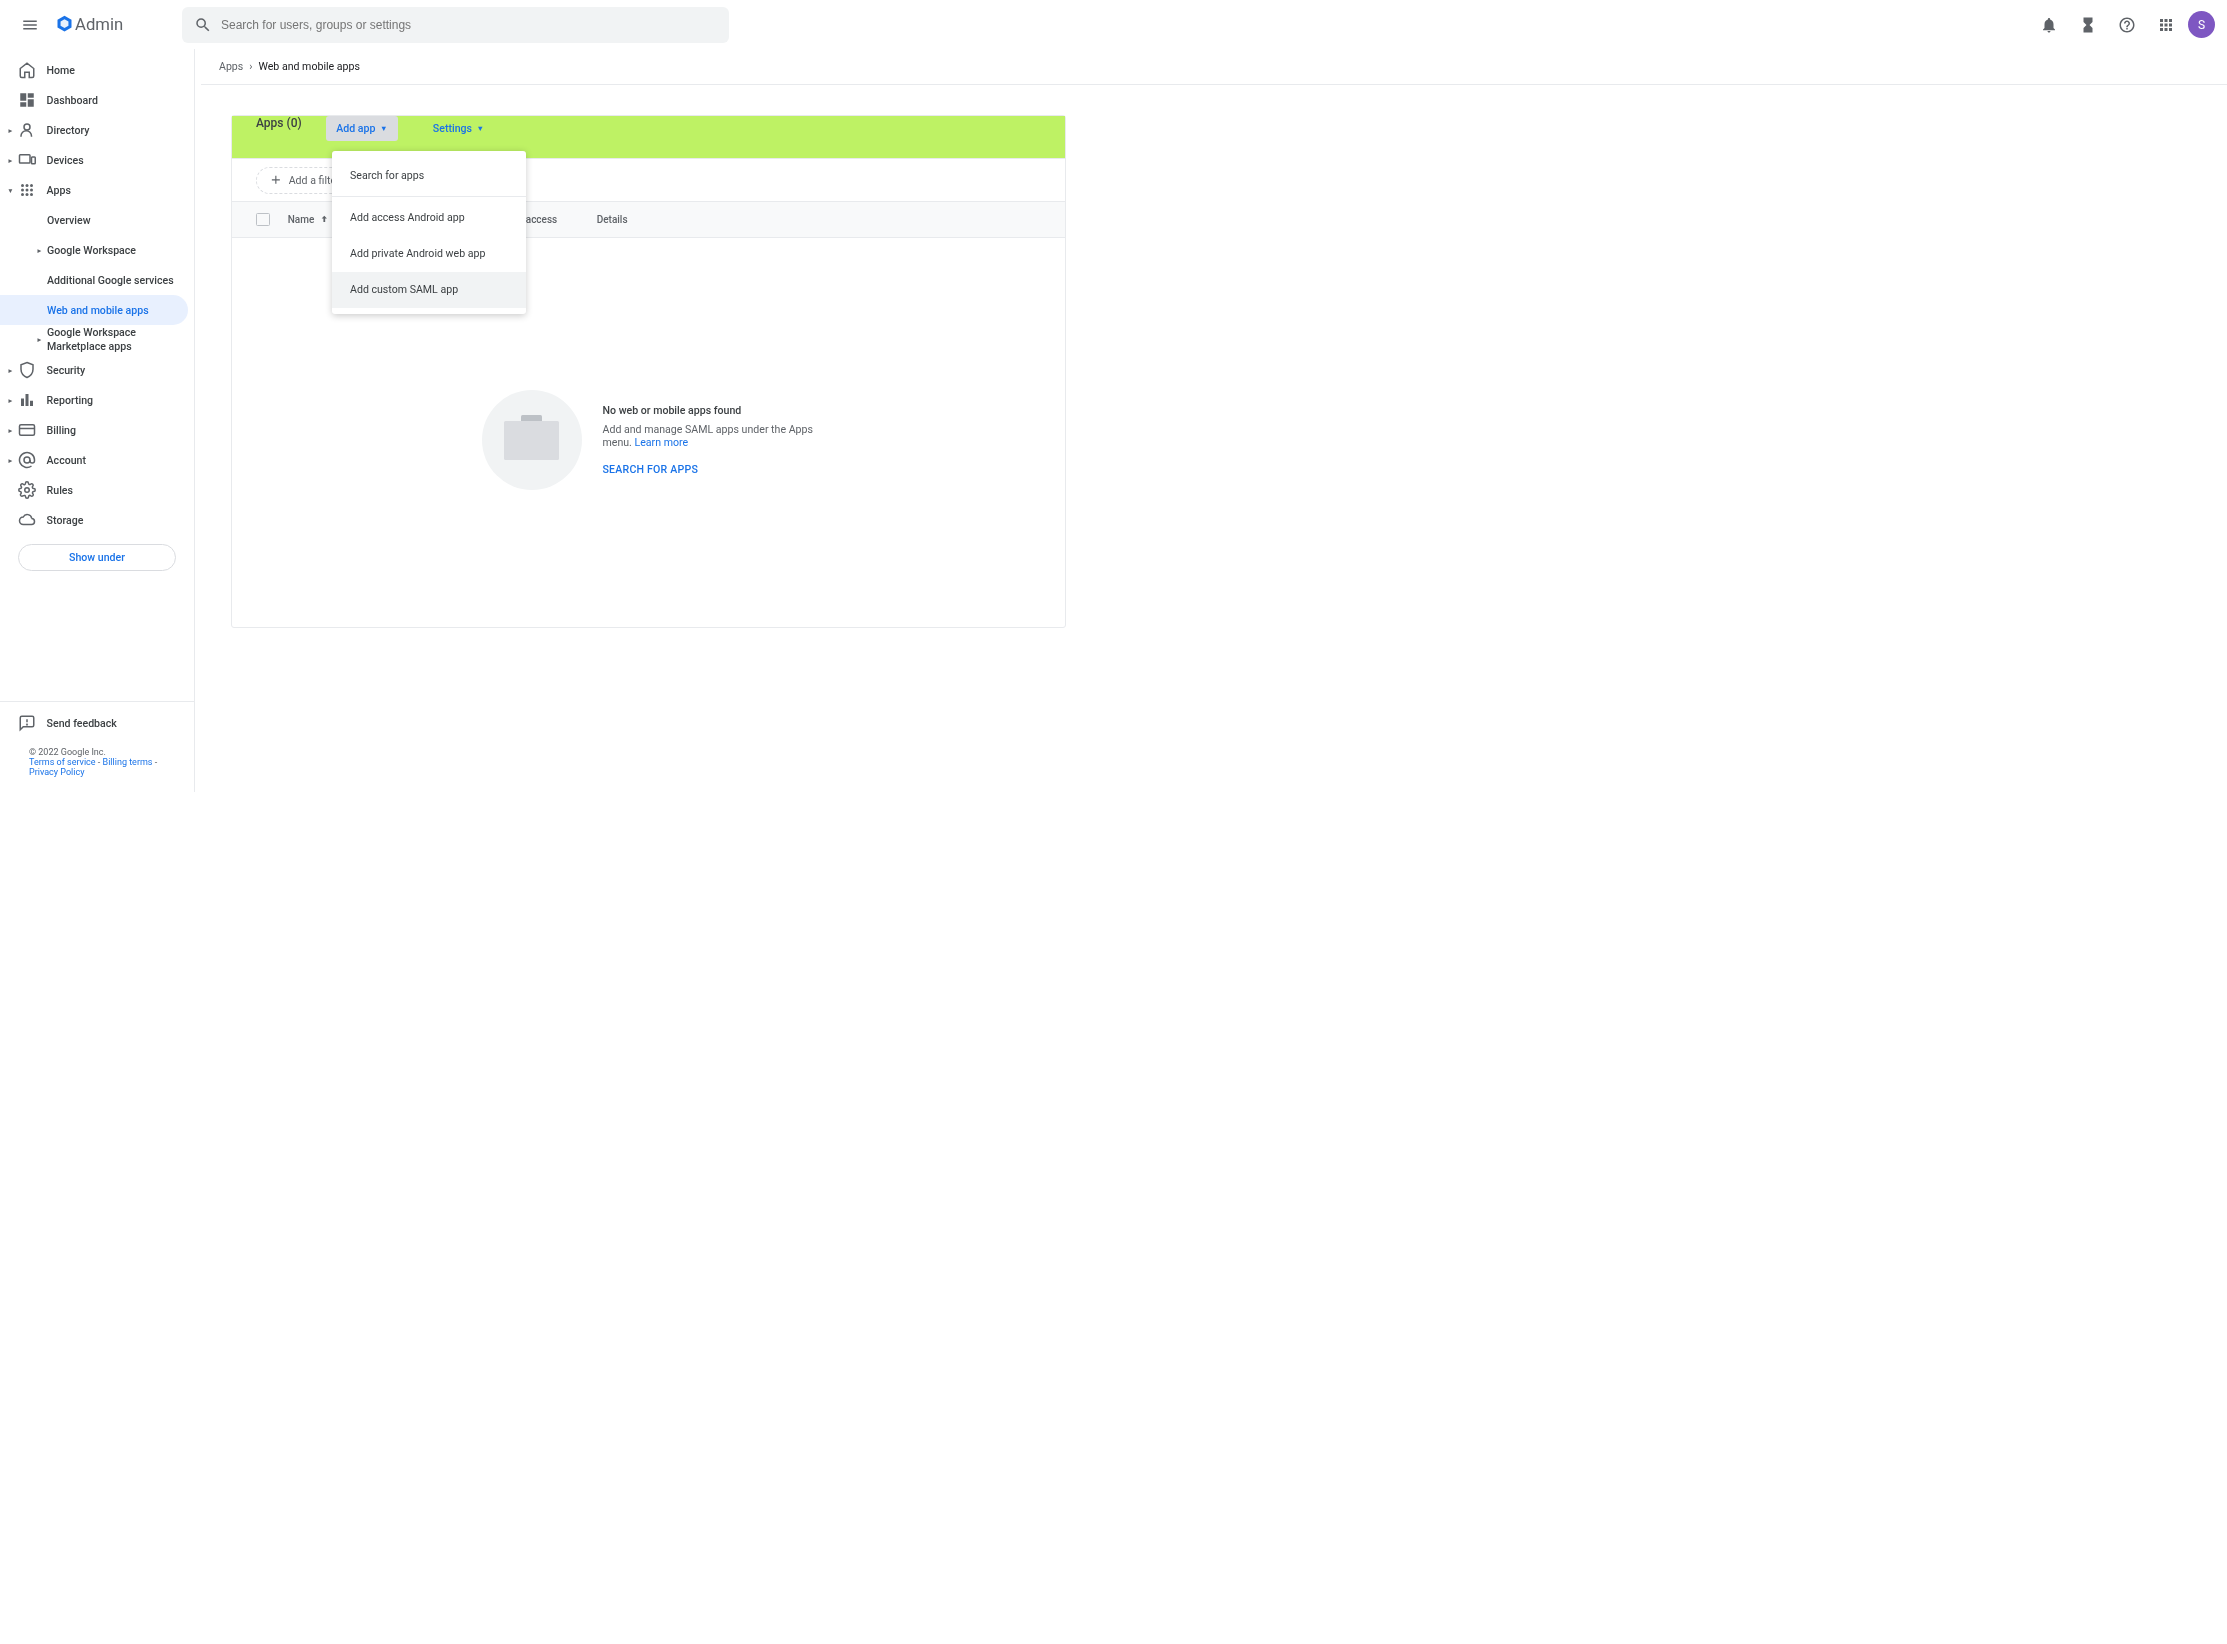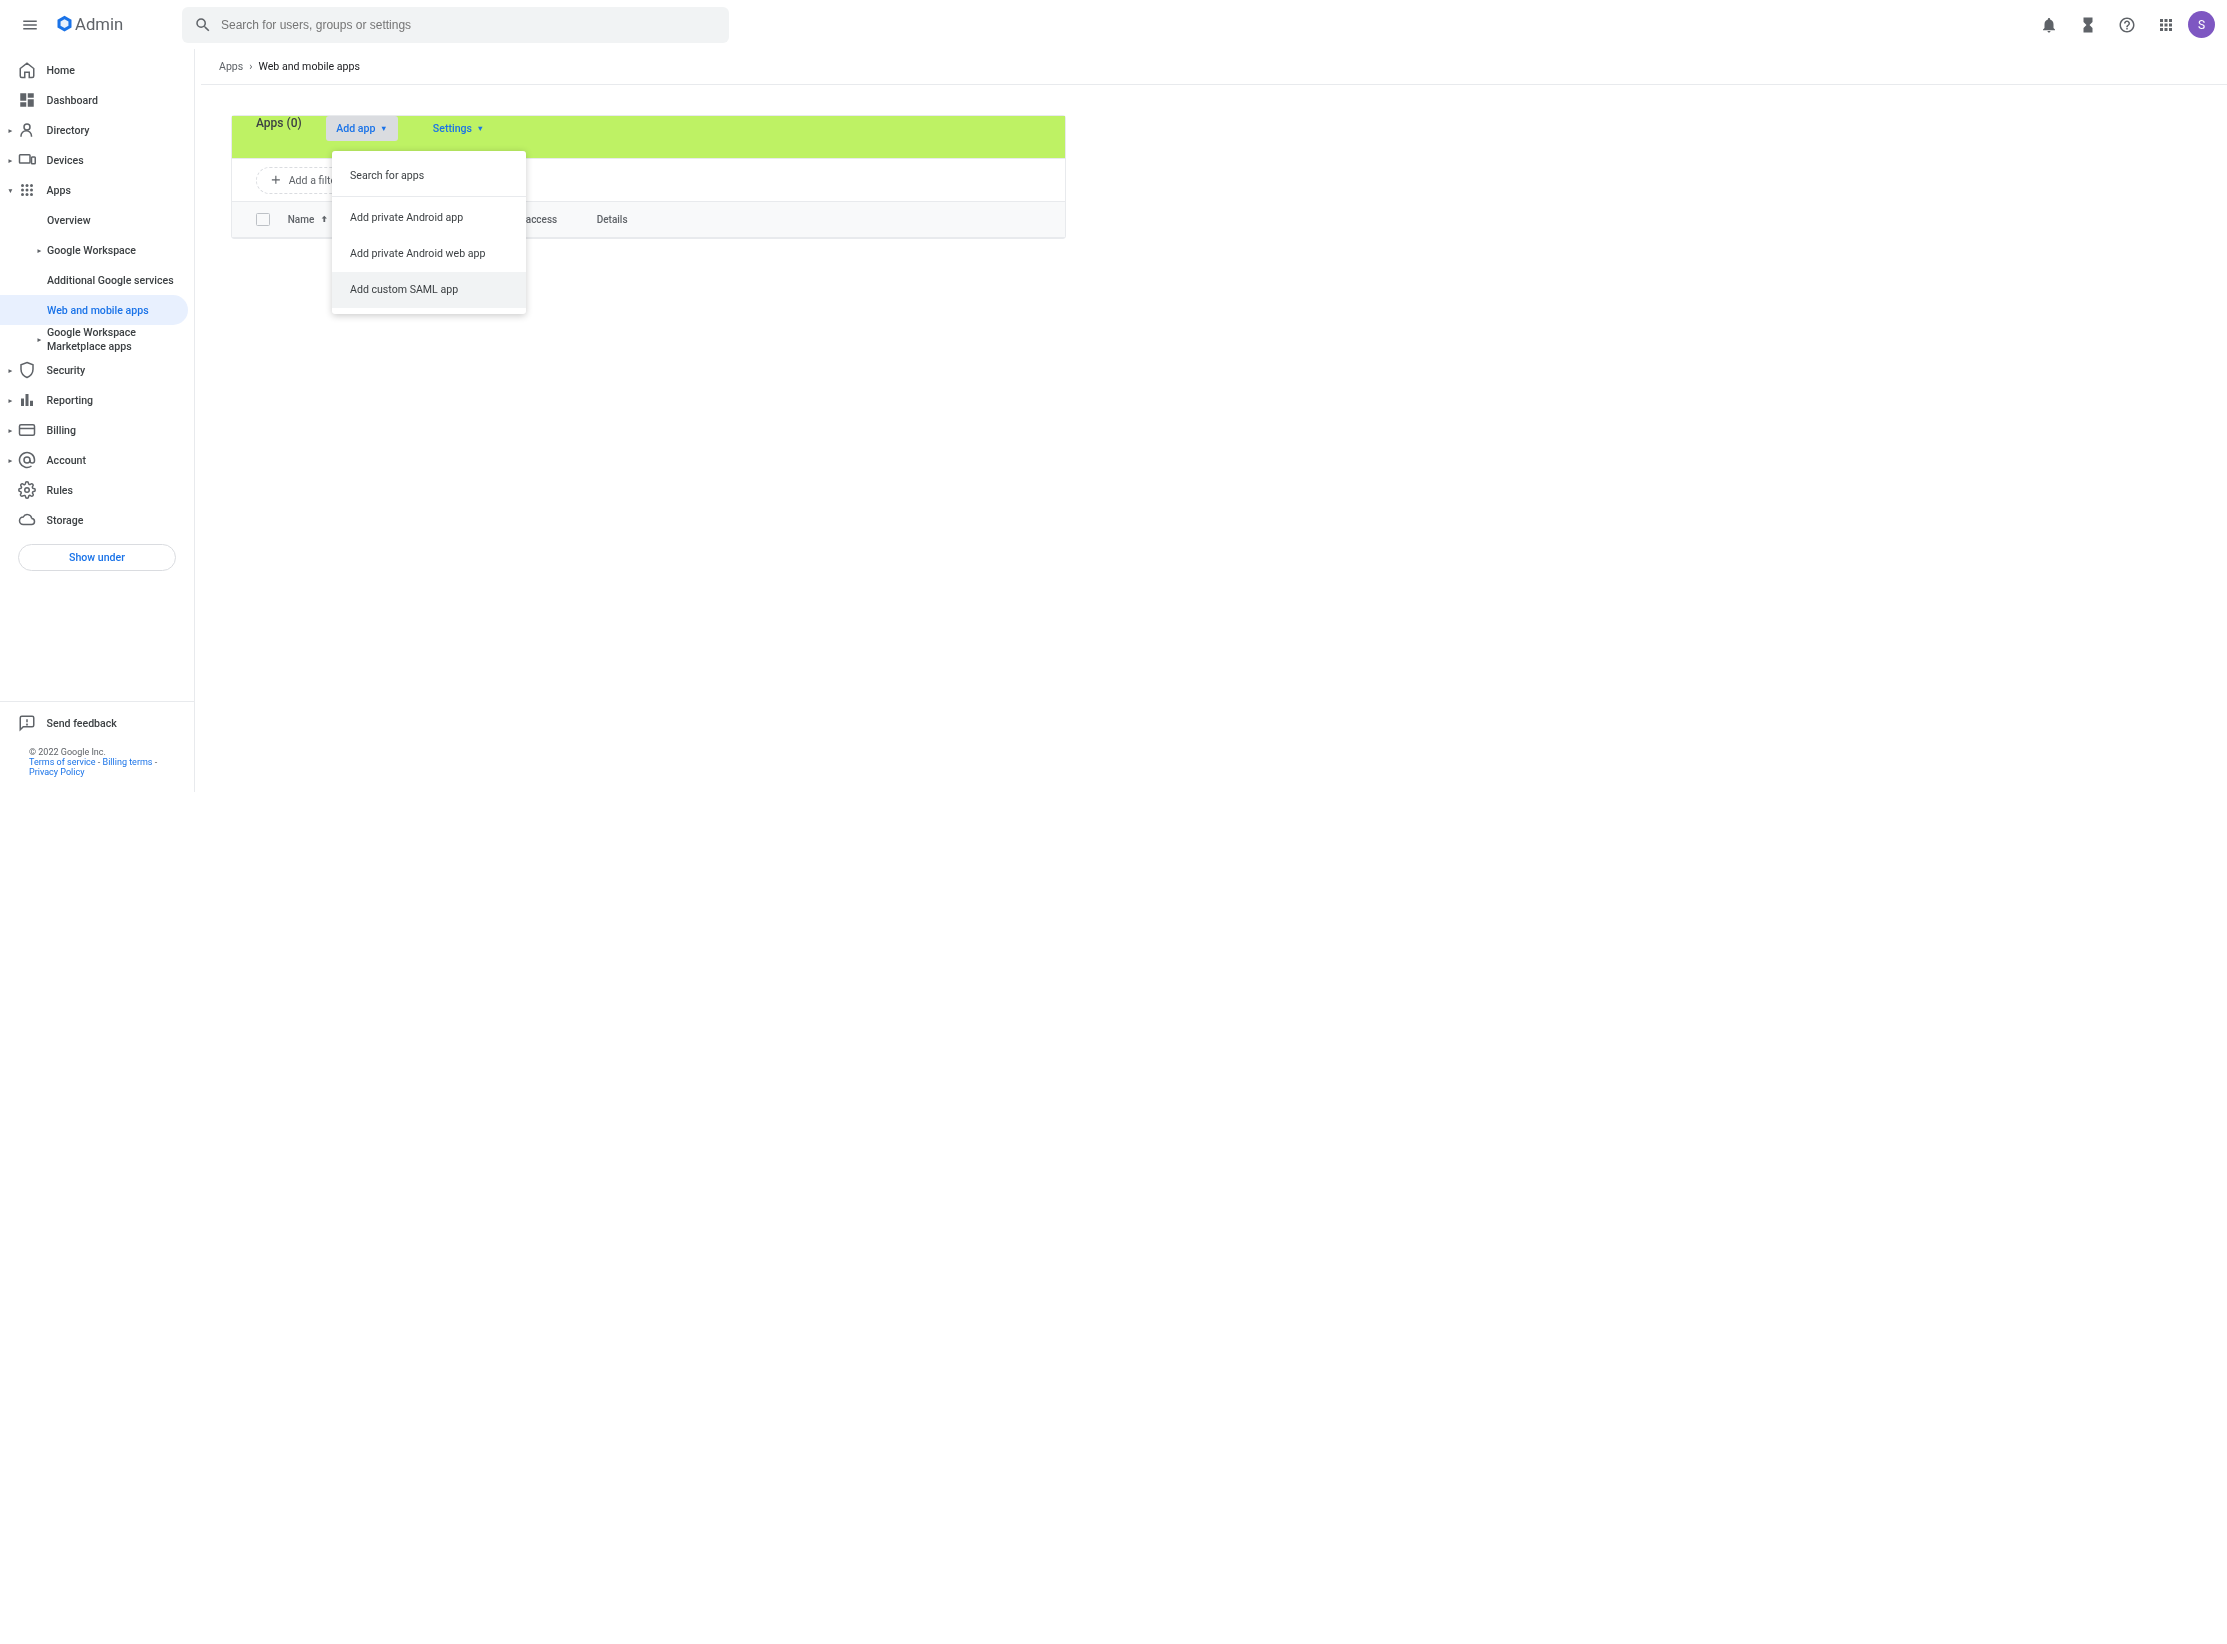--- a/index.html
+++ b/index.html
@@ -279,21 +279,21 @@
             <span class="dropdown-arrow">▼</span>
           </div>
           <div class="toolbar-btn">
             <span>Settings</span>
             <span class="dropdown-arrow">▼</span>
           </div>
         </div>
         <div class="dropdown-menu">
           <div class="menu-item">Search for apps</div>
           <div class="menu-divider"></div>
-          <div class="menu-item">Add private Android app</div>
+          <div class="menu-item">Add access Android app</div>
           <div class="menu-item">Add private Android web app</div>
           <div class="menu-item hovered">Add custom SAML app</div>
         </div>
         <div class="filter-row">
           <div class="filter-chip">
             <svg width="13.7" height="13.7" viewBox="0 0 24 24" fill="#5f6368">
                 <path d="M19 13h-6v6h-2v-6H5v-2h6V5h2v6h6v2z"></path>
               </svg>
             <span>Add a filter</span>
           </div>
@@ -302,17 +302,27 @@
           <div class="checkbox"></div>
           <span class="th" style="display:flex;align-items:center;width:197px;">
             <span>Name</span>
             <svg class="sort-arrow" width="10.6" height="10.6" viewBox="0 0 24 24" fill="#5f6368">
                 <path d="M12 4l-6 6h4v8h4v-8h4z"></path>
               </svg>
           </span>
           <span class="th" style="width:76px;">User access</span>
           <span class="th">Details</span>
         </div>
+        <div class="empty-state">
+          <div class="empty-illustration">
+            <div class="empty-box"></div>
+          </div>
+          <div class="empty-text">
+            <h3>No web or mobile apps found</h3>
+            <p><span>Add and manage SAML apps under the Apps menu. </span><span class="link">Learn more</span></p>
+            <div class="empty-cta">SEARCH FOR APPS</div>
+          </div>
+        </div>
       </div>
     </div>
   </div>
 </div>
 
 
 </body></html>

